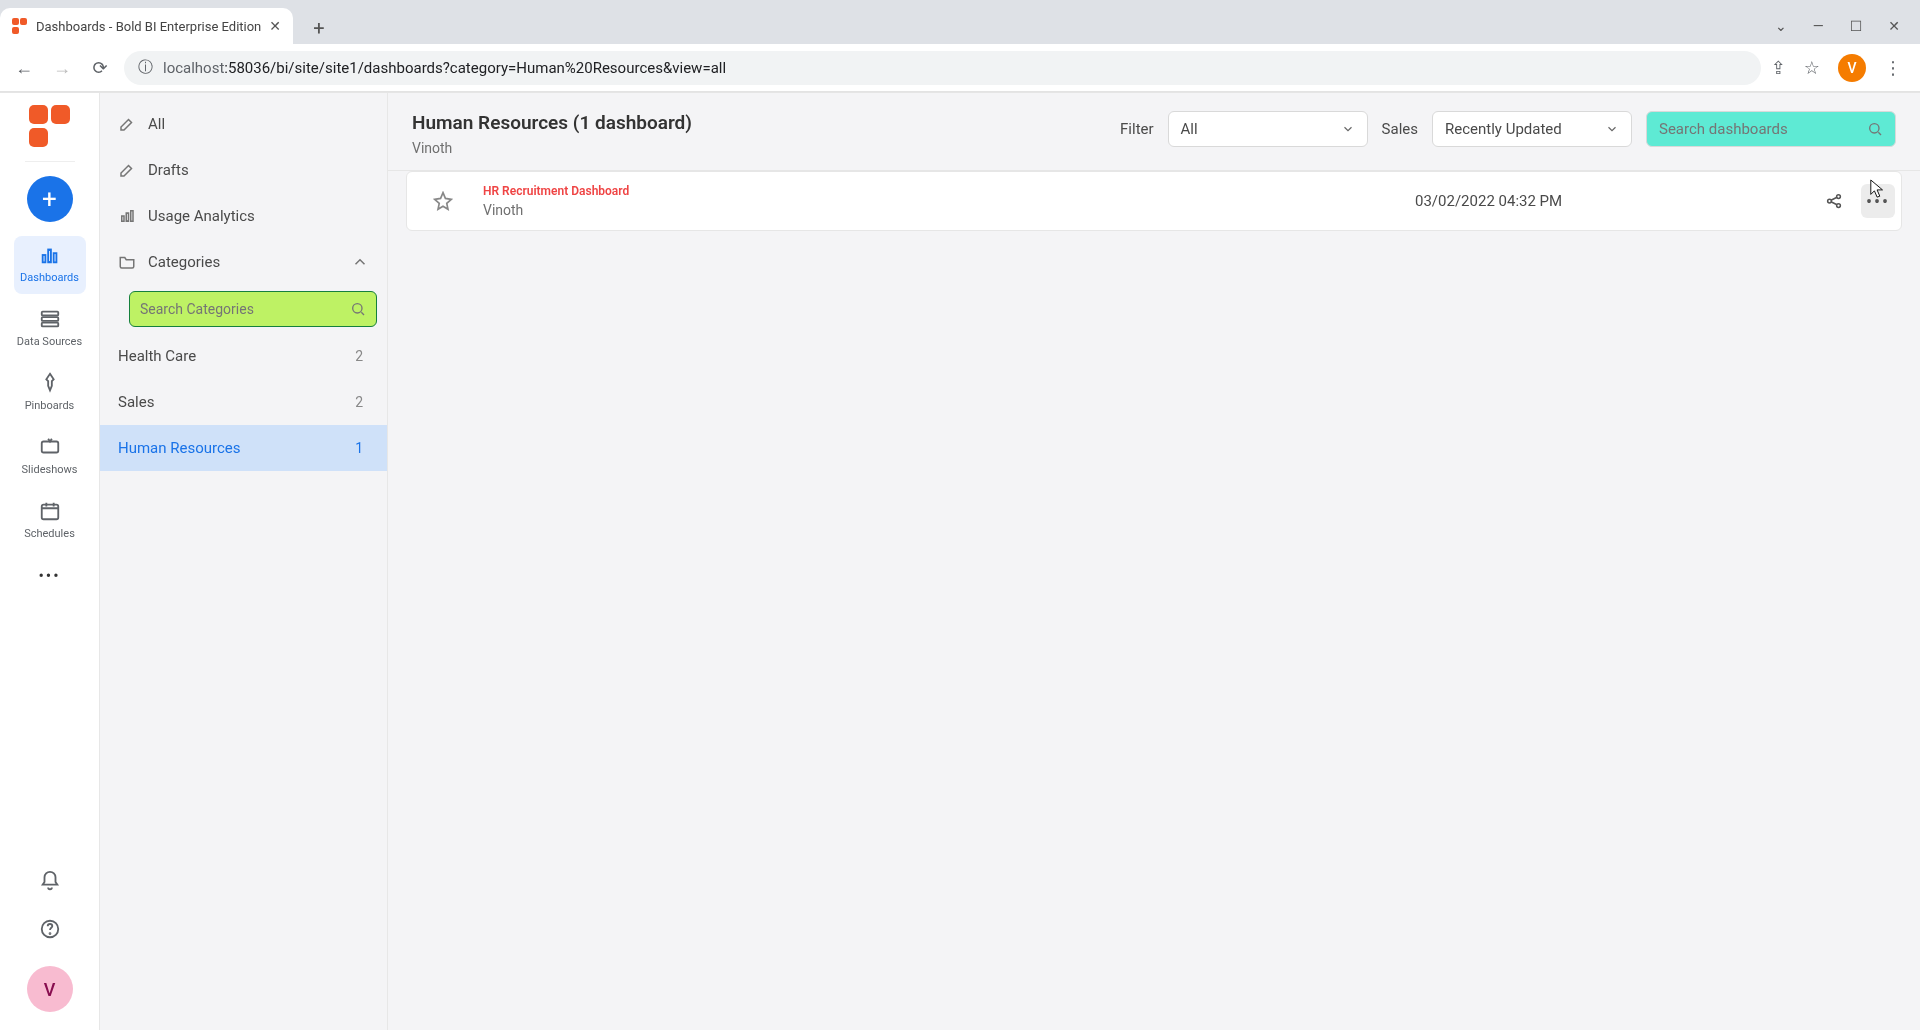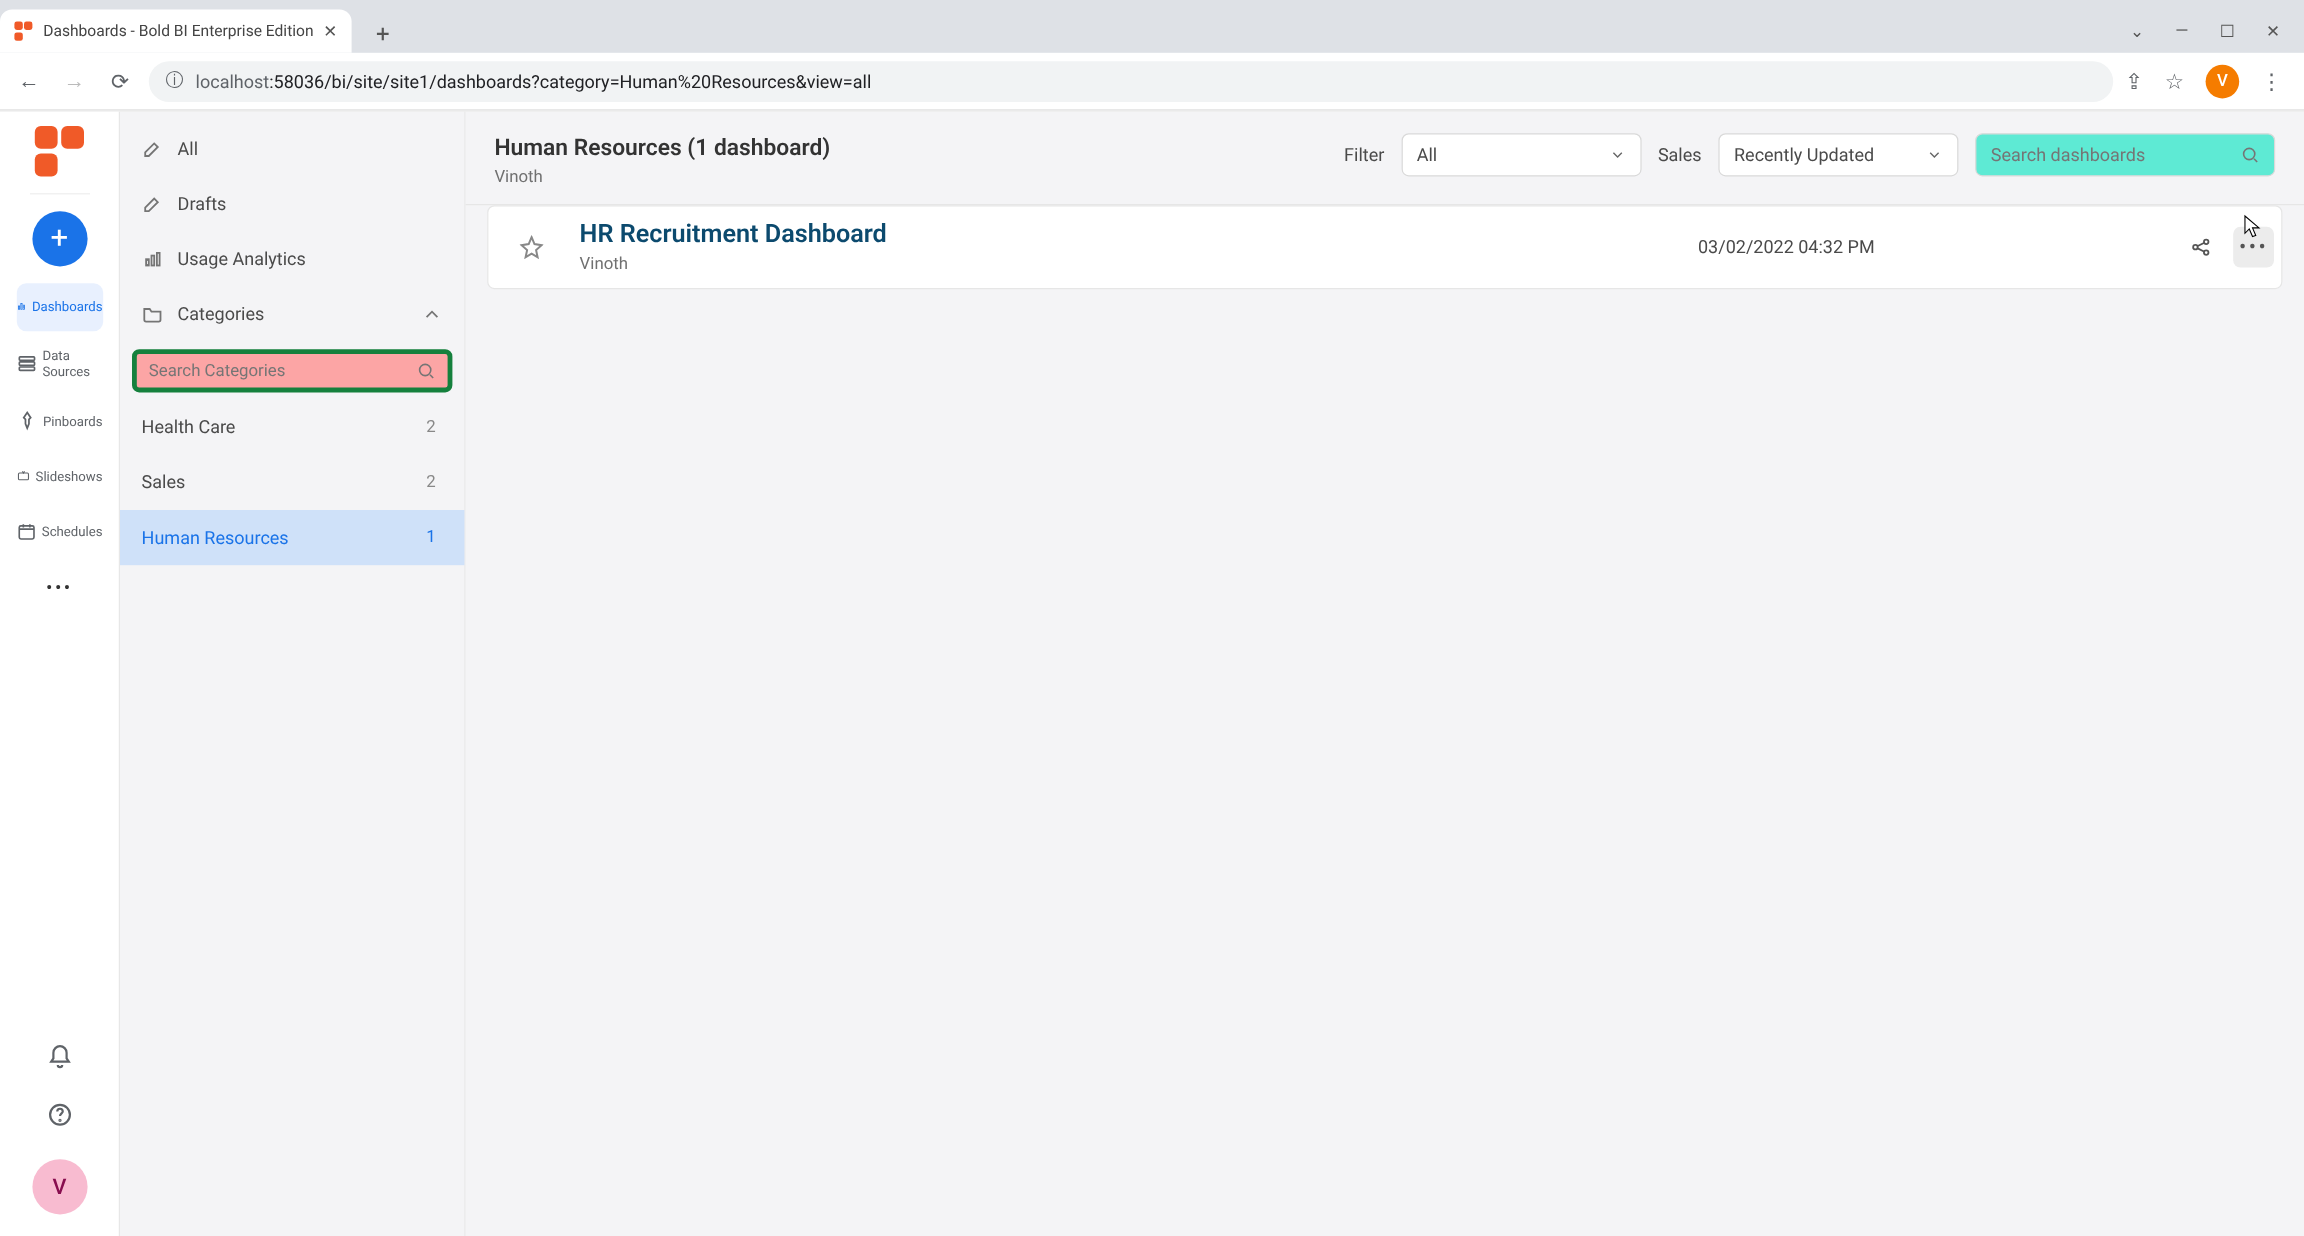--- a/index.html
+++ b/index.html
@@ -28,37 +28,37 @@
 
     
     .app { display:flex; height:calc(1030px - 44px - 48px); background:#f4f4f6; border-top:1px solid #e5e5e5; }
 
     
     .rail { width:100px; background:#fff; border-right:1px solid #e7e7e7; display:flex; flex-direction:column; align-items:center; padding-top:12px; position:relative; }
     .rail-logo { width:42px; height:42px; display:flex; flex-wrap:wrap; gap:3px; margin-bottom:8px; }
     .rail-logo span { width:19px; height:19px; background:#f05a28; border-radius:5px; }
     .rail-sep { width:50px; height:1px; background:#eee; margin:6px 0 14px; }
     .rail-add { width:46px; height:46px; border-radius:50%; background:#1a73e8; color:#fff; display:flex; align-items:center; justify-content:center; font-size:26px; cursor:pointer; margin-bottom:14px; }
-    .rail-item { width:72px; padding:8px 0 10px; display:flex; flex-direction:row; align-items:center; gap:5px; cursor:pointer; color:#5f6368; font-size:11px; border-radius:8px; margin-bottom:6px; }
+    .rail-item { width:72px; padding:8px 0 10px; display:flex; flex-direction:column; align-items:center; gap:5px; cursor:pointer; color:#5f6368; font-size:11px; border-radius:8px; margin-bottom:6px; }
     .rail-item.active { background:#e8f0fe; color:#1a73e8; }
     .rail-item svg { width:22px; height:22px; }
     .rail-more { width:40px; height:30px; display:flex; align-items:center; justify-content:center; cursor:pointer; color:#333; font-size:16px; letter-spacing:2px; margin-top:4px; }
     .rail-bottom { position:absolute; bottom:18px; display:flex; flex-direction:column; align-items:center; gap:22px; }
     .rail-bottom .iconbtn { color:#5f6368; cursor:pointer; }
     .rail-bottom .iconbtn svg { width:22px; height:22px; }
     .rail-avatar { width:46px; height:46px; border-radius:50%; background:#f8bbd0; color:#880e4f; display:flex; align-items:center; justify-content:center; font-size:18px; font-weight:500; cursor:pointer; }
 
     
     .catbar { width:288px; background:#f4f4f6; border-right:1px solid #e7e7e7; padding-top:8px; }
     .cat-item { display:flex; align-items:center; gap:12px; height:46px; padding:0 18px; color:#4a4a4a; font-size:15px; cursor:pointer; }
     .cat-item svg { width:18px; height:18px; color:#757575; }
     .cat-item.exp { justify-content:space-between; }
     .cat-item .left { display:flex; align-items:center; gap:12px; }
     .cat-search-wrap { padding:6px 10px; }
-    .cat-search { display:flex; align-items:center; background:#fca5a5; border:4px solid #15803d; border-radius:6px; height:36px; padding:0 10px; }
+    .cat-search { display:flex; align-items:center; background:#bef264; border:1px solid #15803d; border-radius:6px; height:36px; padding:0 10px;margin-left:19px; }
     .cat-search input { border:none; outline:none; flex:1; font-size:14px; color:#666; background:transparent; }
     .cat-search svg { width:16px; height:16px; color:#757575; }
     .category-row { display:flex; align-items:center; justify-content:space-between; height:46px; padding:0 24px 0 18px; font-size:15px; color:#4a4a4a; cursor:pointer; }
     .category-row .count { color:#888; font-size:14px; }
     .category-row.active { background:#cfe1f9; color:#1a73e8; }
     .category-row.active .count { color:#1a73e8; }
 
     
     .main { flex:1; background:#f4f4f6; display:flex; flex-direction:column; }
     .main-head { display:flex; align-items:flex-start; padding:18px 24px 14px; gap:20px; border-bottom:1px solid #e6e6e6; }
@@ -76,21 +76,21 @@
 
     .table-head { display:flex; align-items:center; height:44px; padding:0 24px; color:#707070; font-size:15px; }
     .th-star { width:60px; }
     .th-name { flex:1; padding-left:10px; }
     .th-mod { width:360px; }
     .th-actions { width:120px; }
 
     .row { display:flex; align-items:center; background:#fff; border:1px solid #e6e6e6; border-radius:6px; margin:0 18px; padding:12px 6px 12px 6px; }
     .row .cell-star { width:60px; display:flex; align-items:center; justify-content:center; color:#888; cursor:pointer; }
     .row .cell-name { flex:1; padding-left:10px; }
-    .row .cell-name .title { font-size:21px; font-weight:600; color:#0c4a6e; margin-bottom:4px; }
+    .row .cell-name .title { font-size:12px; font-weight:600; color:#ef4444; margin-bottom:4px; }
     .row .cell-name .author { font-size:14px; color:#707070; }
     .row .cell-mod { width:360px; font-size:15px; color:#4a4a4a; }
     .row .cell-actions { width:120px; display:flex; align-items:center; justify-content:flex-end; gap:10px; }
     .icon-btn { width:34px; height:34px; display:flex; align-items:center; justify-content:center; border-radius:6px; cursor:pointer; color:#555; }
     .icon-btn.hover { background:#ececec; }
     .cursor-overlay { position:absolute; pointer-events:none; }
     .cursor-overlay svg { width:18px; height:22px; }
   </style>
 </head>
 <body>

